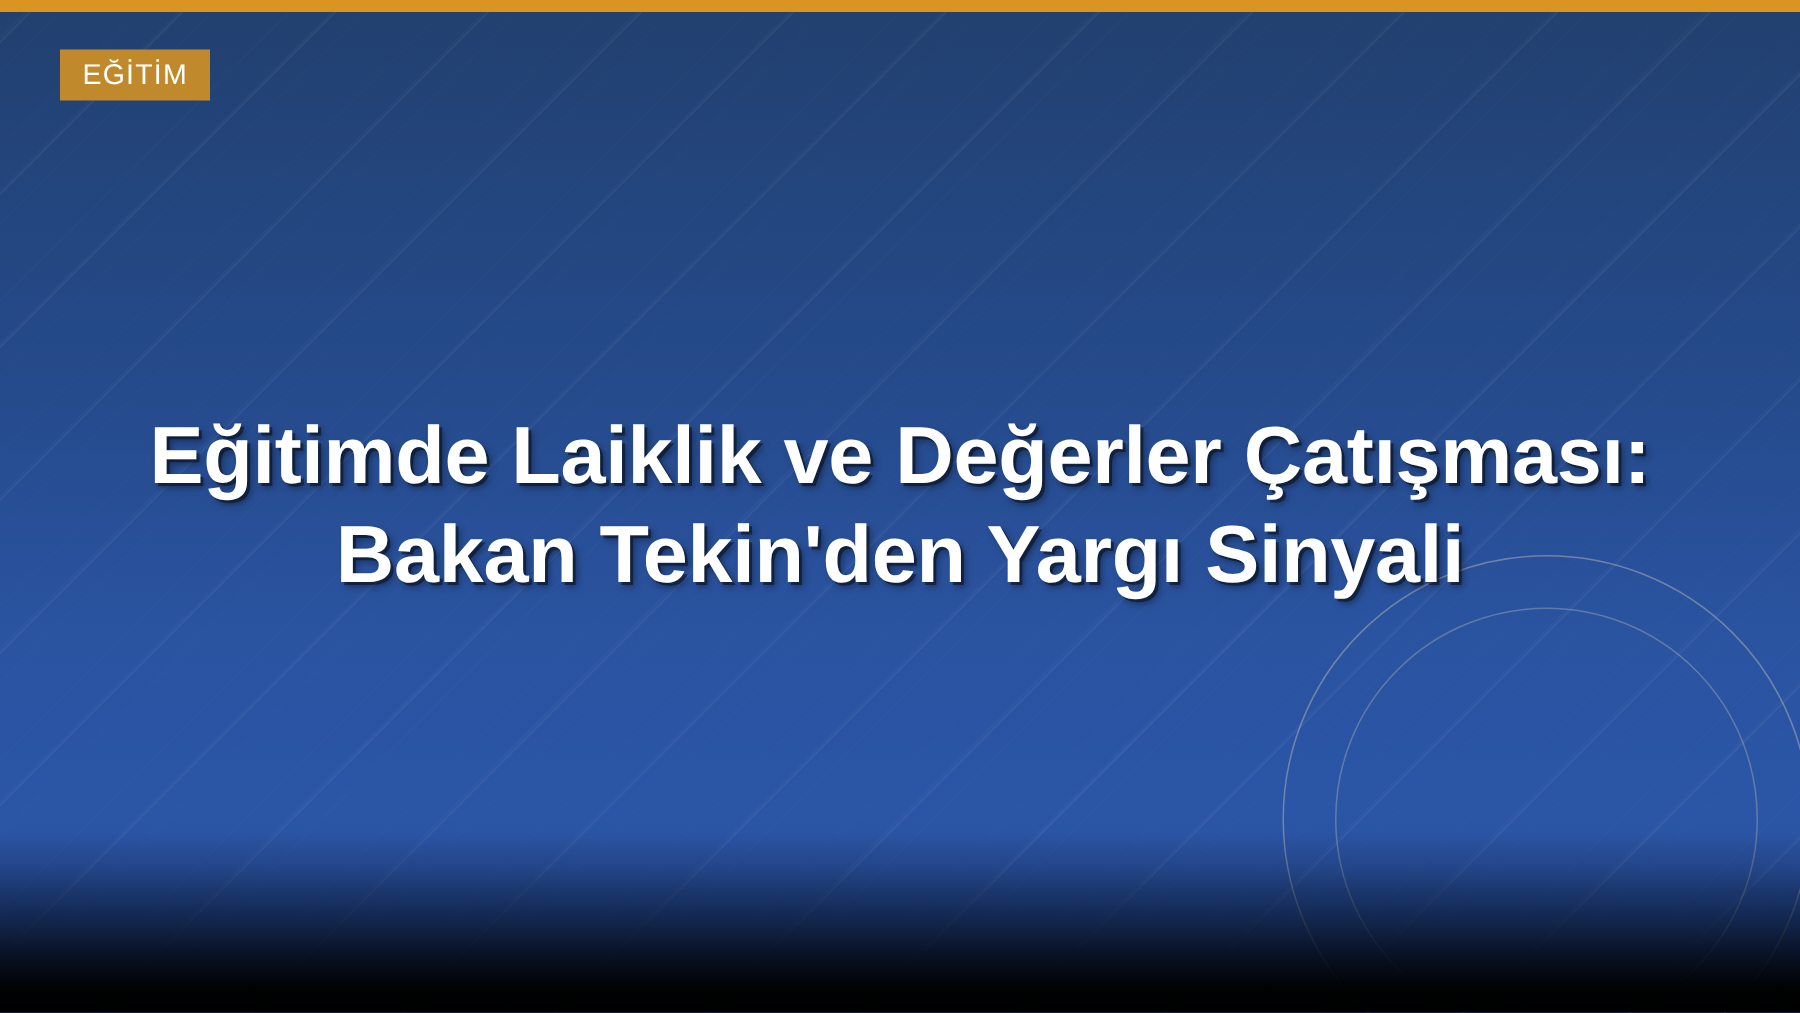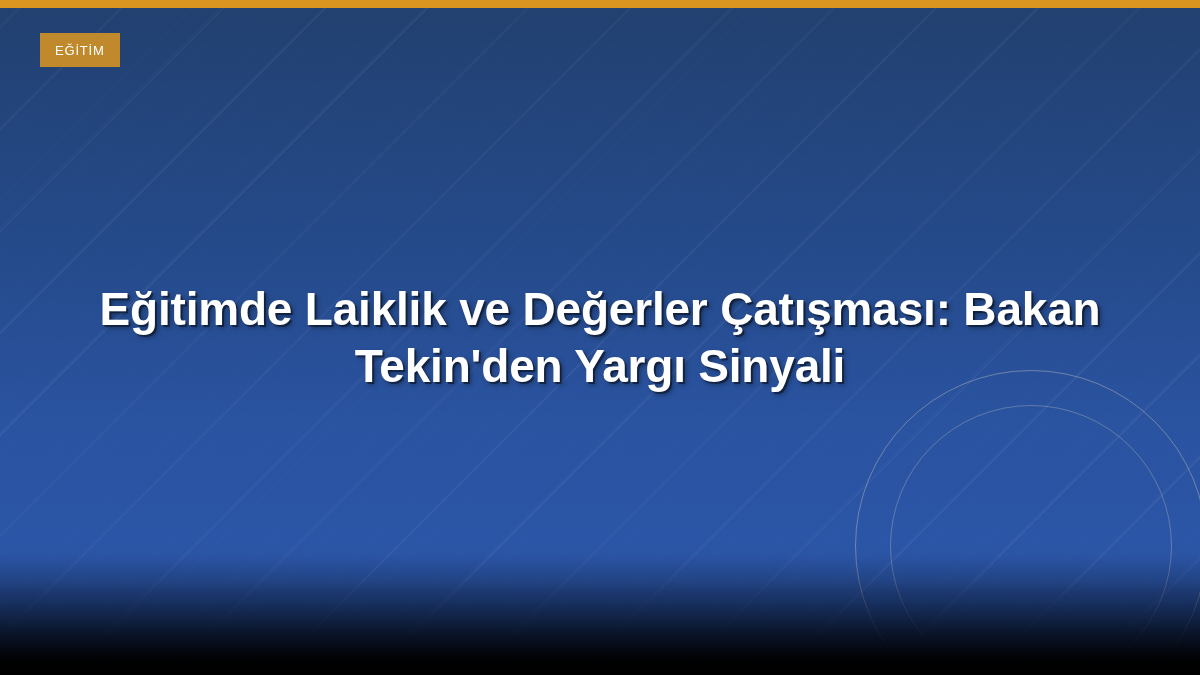--- a/index.html
+++ b/index.html
@@ -125,21 +125,21 @@
   .badge {
     position:absolute;
     left:40px;
     top:33px;
     height:34px;
     padding:0 15px;
     display:flex;
     align-items:center;
     background:#c08a2c;
     color:#ffffff;
-    font-size:13px;
+    font-size:19px;
     letter-spacing:.8px;
     line-height:1;
     white-space:nowrap;
     z-index:7;
   }
 
   
   .headline-wrap {
     position:absolute;
     left:0; right:0;
@@ -147,21 +147,21 @@
     display:flex;
     align-items:center;
     justify-content:center;
     padding:0 78px;
     z-index:5;
   }
   .headline {
     width:100%;
     text-align:center;
     color:#ffffff;
-    font-size:46px;
+    font-size:54px;
     font-weight:bold;
     line-height:1.22;
     letter-spacing:-0.2px;
     text-shadow:
       2px 2px 0 rgba(0,0,0,0.42),
       3px 3px 5px rgba(0,0,0,0.35);
   }
 </style>
 </head>
 <body>

